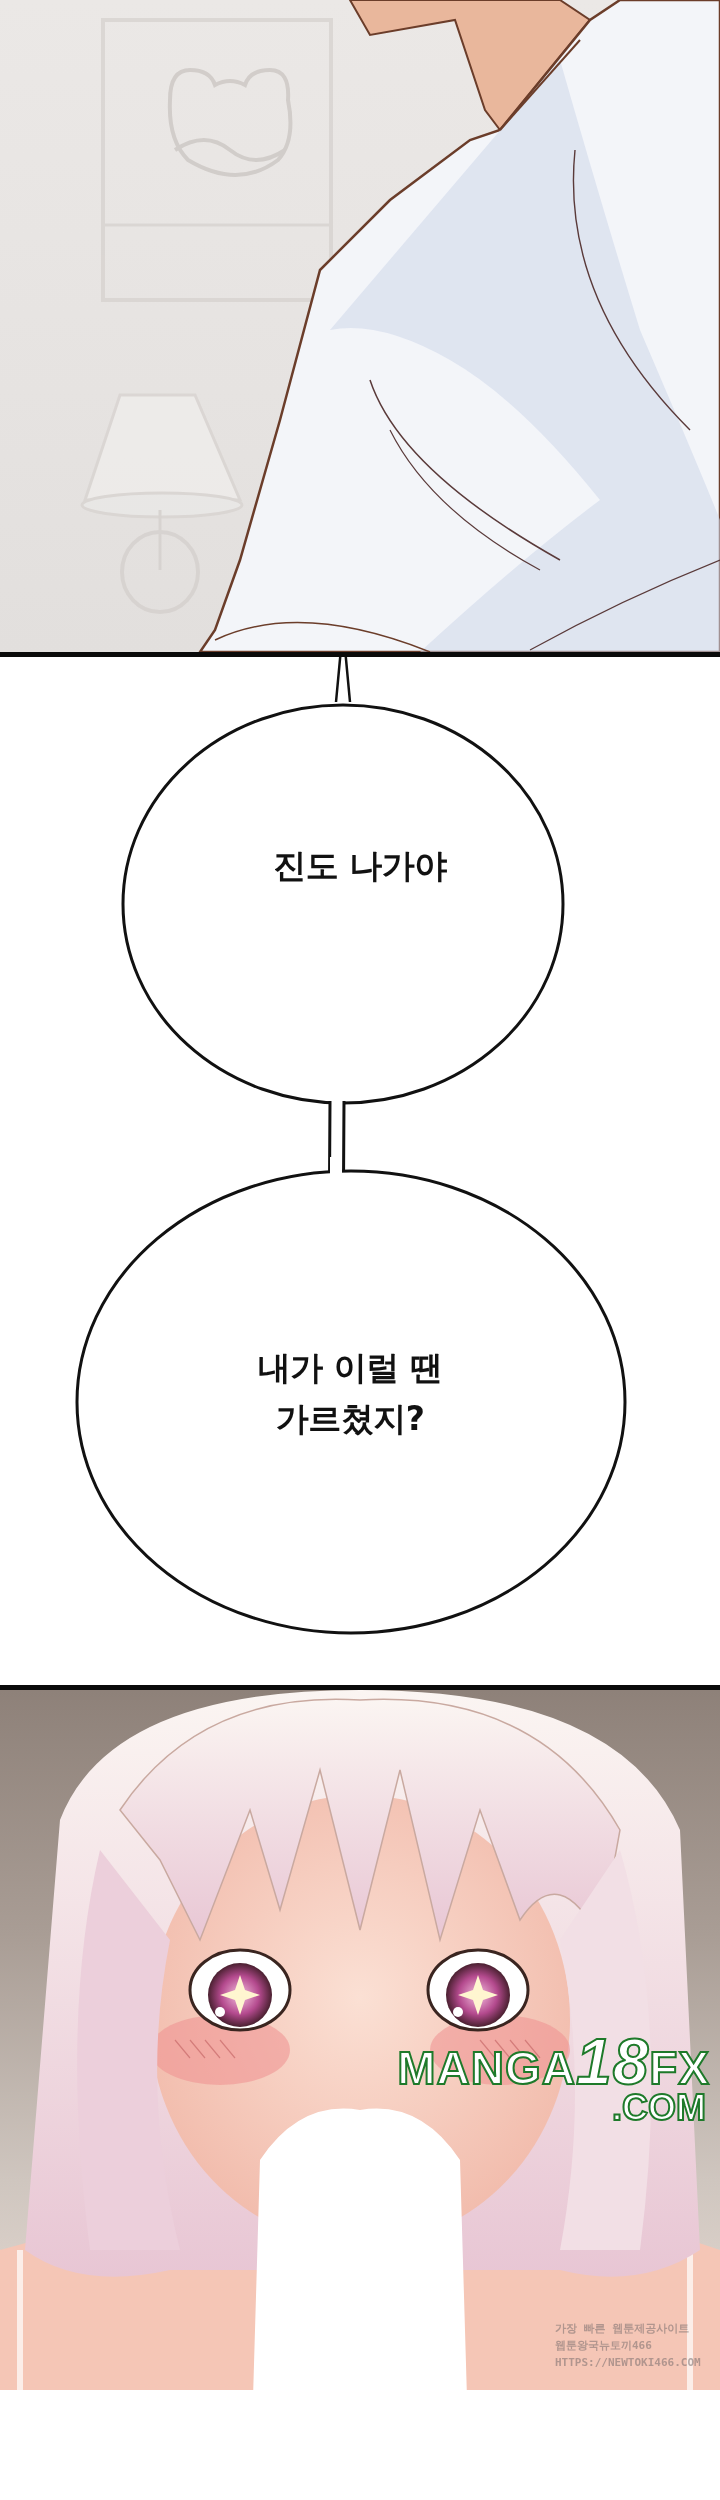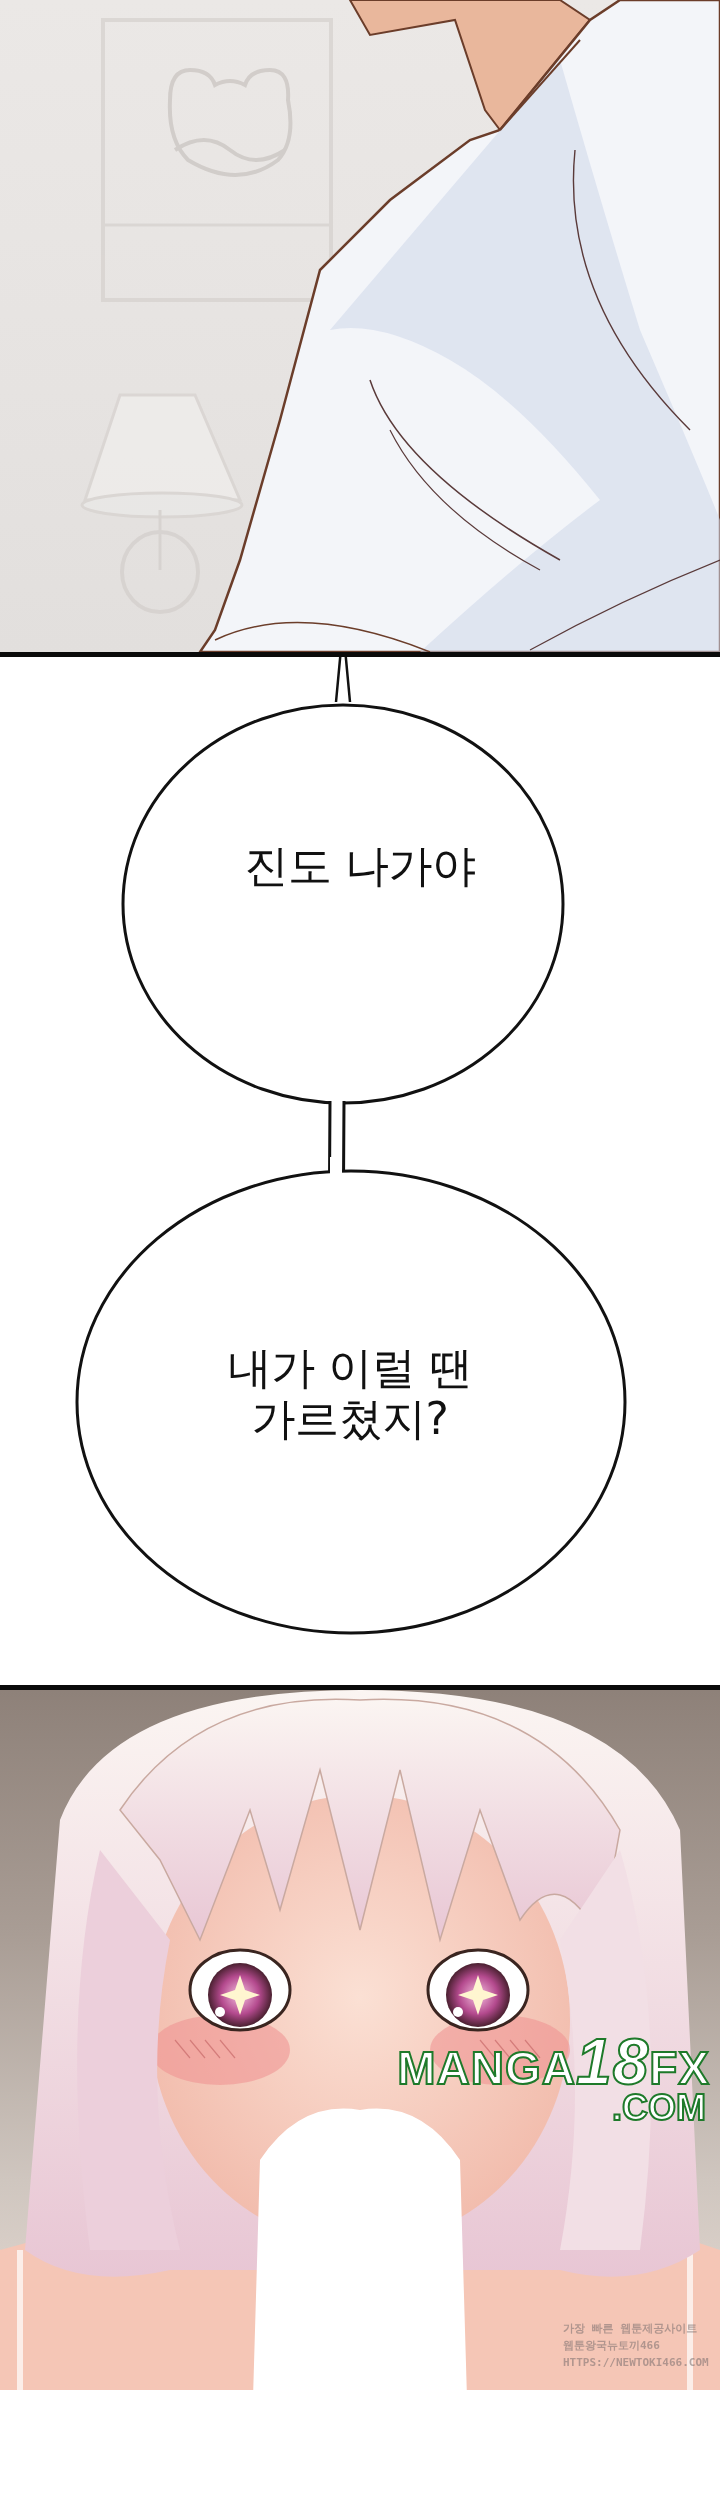--- a/index.html
+++ b/index.html
@@ -9,22 +9,22 @@
     
     .panel-top { position: absolute; left: 0; top: 0; width: 720px; height: 652px;
                  background: linear-gradient(180deg, #ebe8e6 0%, #e6e3e1 60%, #e2dfdd 100%); overflow: hidden; }
     .panel-top svg { position: absolute; left: 0; top: 0; }
     .border-bottom-1 { position: absolute; left: 0; top: 652px; width: 720px; height: 5px; background: #0a0a0a; }
 
     
     .panel-mid { position: absolute; left: 0; top: 657px; width: 720px; height: 1028px; background: #ffffff; }
     .panel-mid svg { position: absolute; left: 0; top: 0; }
     .bubble-text { position: absolute; width: 400px; text-align: center; color: #111111;
-                   font-family: "DejaVu Sans", "Liberation Sans", sans-serif; font-weight: normal;
-                   font-size: 44px; line-height: 51px; letter-spacing: -0.5px; }
+                   font-family: "DejaVu Sans", "Liberation Sans", sans-serif; font-weight: bold;
+                   font-size: 33px; line-height: 51px; letter-spacing: -0.5px; }
     .bubble-text .line { display: block; }
     .bubble-1-text { left: 160px; top: 183px; }
     .bubble-2-text { left: 150px; top: 685px; }
 
     .border-top-3 { position: absolute; left: 0; top: 1685px; width: 720px; height: 5px; background: #0a0a0a; }
 
     
     .panel-bottom { position: absolute; left: 0; top: 1690px; width: 720px; height: 700px; overflow: hidden;
                     background: linear-gradient(180deg, #8e8179 0%, #a99d95 35%, #cfc6bf 70%, #e9ddd6 100%); }
     .panel-bottom svg { position: absolute; left: 0; top: 0; }
@@ -32,21 +32,21 @@
     .watermark-main { position: absolute; left: 350px; top: 340px; width: 360px; text-align: right;
                       font-family: "Liberation Sans", "DejaVu Sans", sans-serif; font-weight: bold;
                       color: #ffffff; -webkit-text-stroke: 2px #1e7a2a; line-height: 1; }
     .watermark-main .wm-top { display: block; font-size: 46px; letter-spacing: 1px; }
     .watermark-main .wm-top .wm-num { font-size: 64px; font-style: italic; }
     .watermark-main .wm-sub { display: block; font-size: 36px; margin-top: -4px; padding-right: 4px; }
 
     .watermark-site { position: absolute; left: 555px; top: 630px; width: 160px; text-align: left;
                       color: rgba(120,110,110,0.55); font-size: 11px; line-height: 17px;
                       font-family: "DejaVu Sans Mono", "Liberation Mono", monospace; font-weight: bold; }
-    .watermark-site span { display: block; margin-left: 8px; }
+    .watermark-site span { display: block; }
     .sfx { position: absolute; left: 495px; top: 750px; color: #ff2a7a; font-weight: bold;
            font-size: 58px; line-height: 58px; -webkit-text-stroke: 2px #ffffff;
            font-family: Liberation Mono, monospace; }
   </style>
 </head>
 <body>
 
 <div class="panel-top">
   <svg width="720" height="652" viewBox="0 0 720 652">
 

